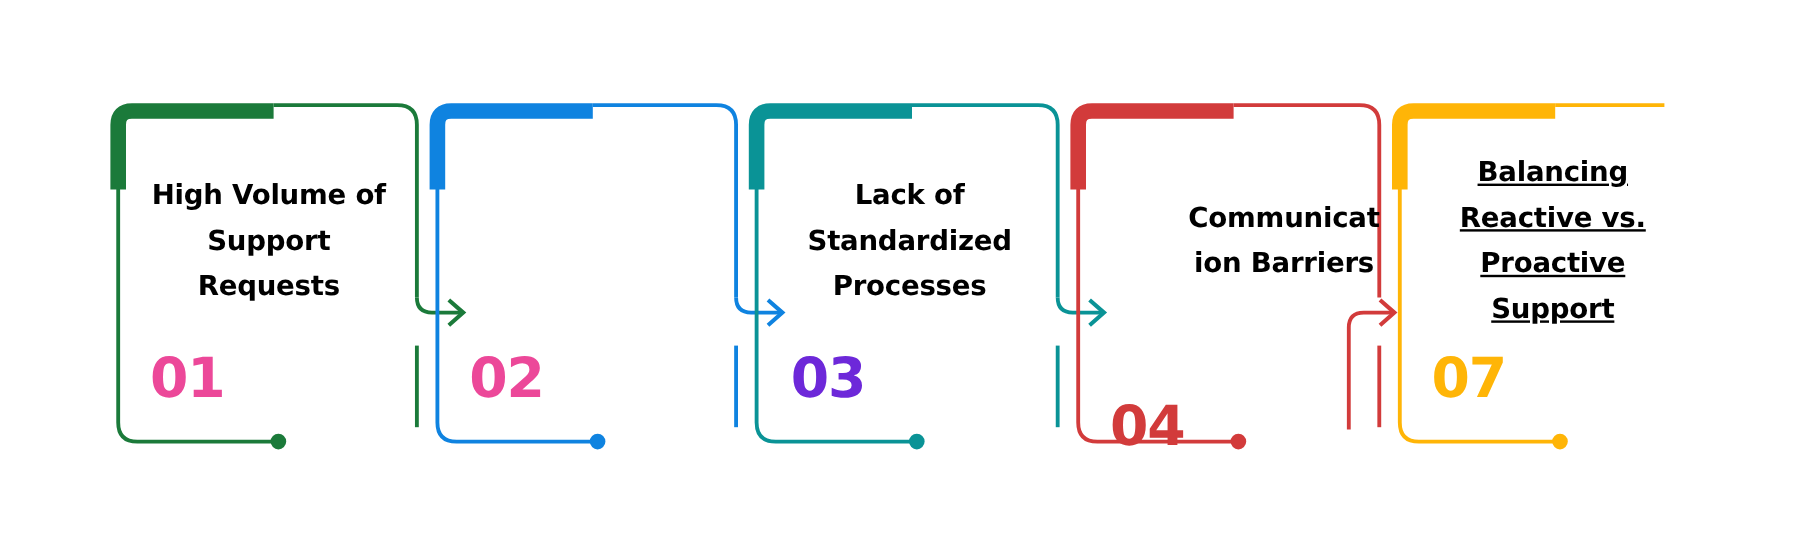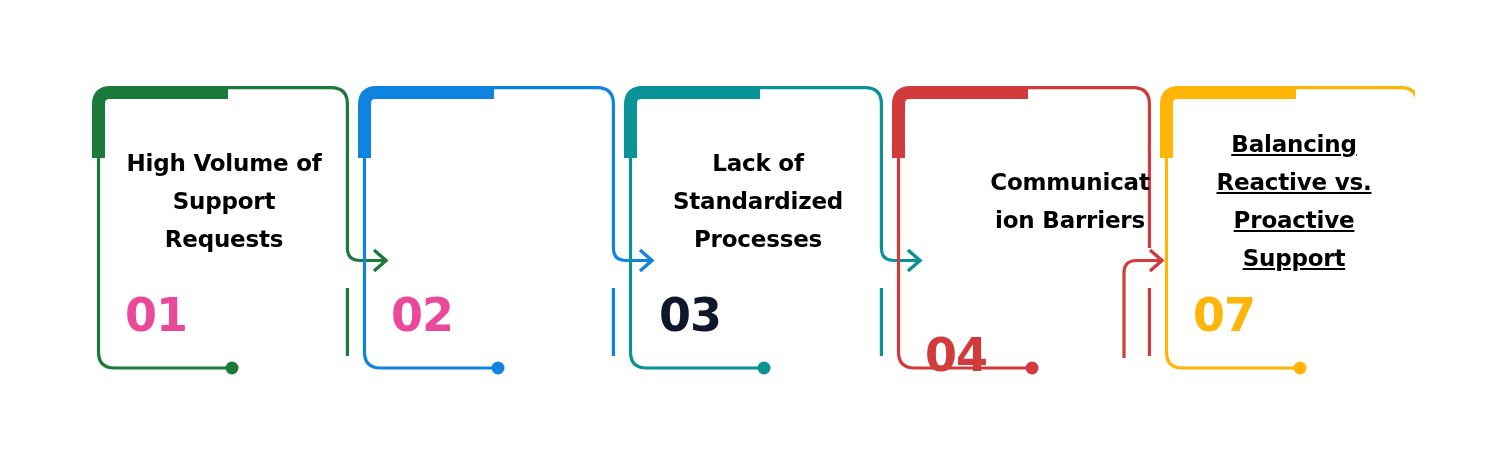--- a/index.html
+++ b/index.html
@@ -10,21 +10,20 @@
   }
   body {
     font-family: "DejaVu Sans", "Liberation Sans", sans-serif;
   }
   #stage {
     position: relative;
     width: 1387px;
     height: 459px;
     background: #ffffff;
     overflow: hidden;
-    padding-left: 28px;
   }
   #diagram-svg {
     position: absolute;
     left: 0;
     top: 0;
     width: 1505px;
     height: 459px;
     display: block;
   }
   .card-text {
@@ -111,21 +110,21 @@
   <div class="card-text" style="left:108px; top:144px; width:232px;">High Volume of
 Support
 Requests</div>
   <div class="card-number" style="left:125px; top:292px; color:#ec4899;">01</div>
 
   <div class="card-number" style="left:391px; top:292px; color:#ec4899;">02</div>
 
   <div class="card-text" style="left:642px; top:144px; width:232px;">Lack of
 Standardized
 Processes</div>
-  <div class="card-number" style="left:659px; top:292px; color:#0f172a;">03</div>
+  <div class="card-number" style="left:659px; top:292px; color:#6d28d9;">03</div>
 
   <div class="card-text" style="left:954px; top:163px; width:232px;">Communicat
 ion Barriers</div>
   <div class="card-number" style="left:925px; top:292px; color:#D23B3B;margin-top:40px;">04</div>
 
   <div class="card-text" style="left:1178px; top:125px; width:232px;text-decoration:underline;">Balancing
 Reactive vs.
 Proactive
 Support</div>
   <div class="card-number" style="left:1193px; top:292px; color:#FFB507;">07</div>

